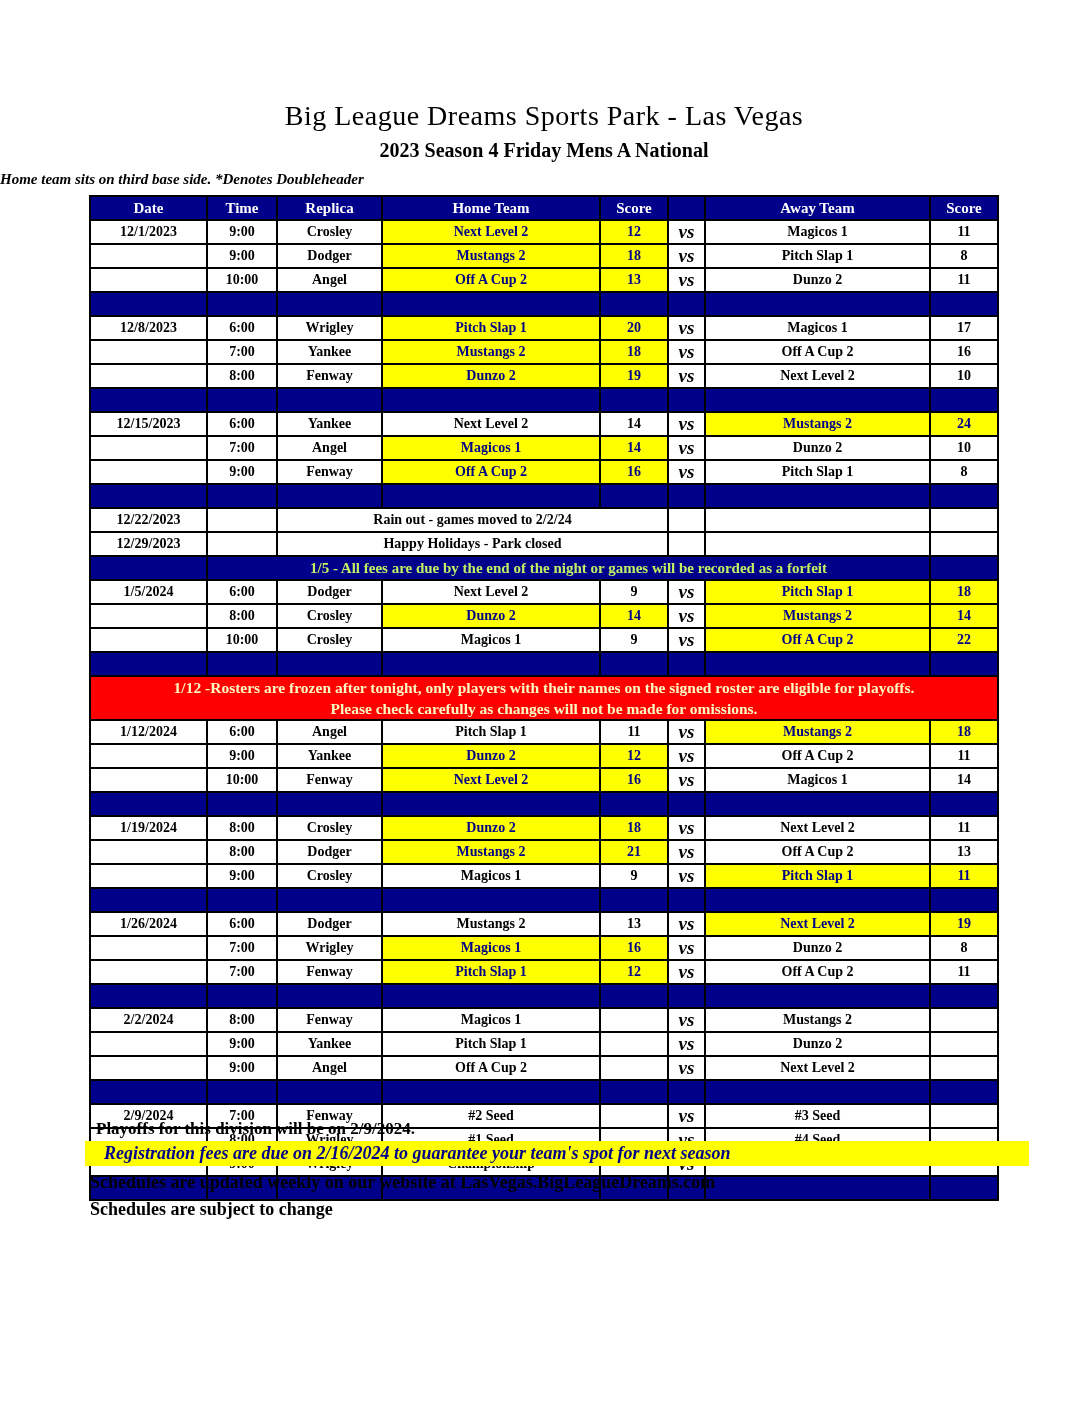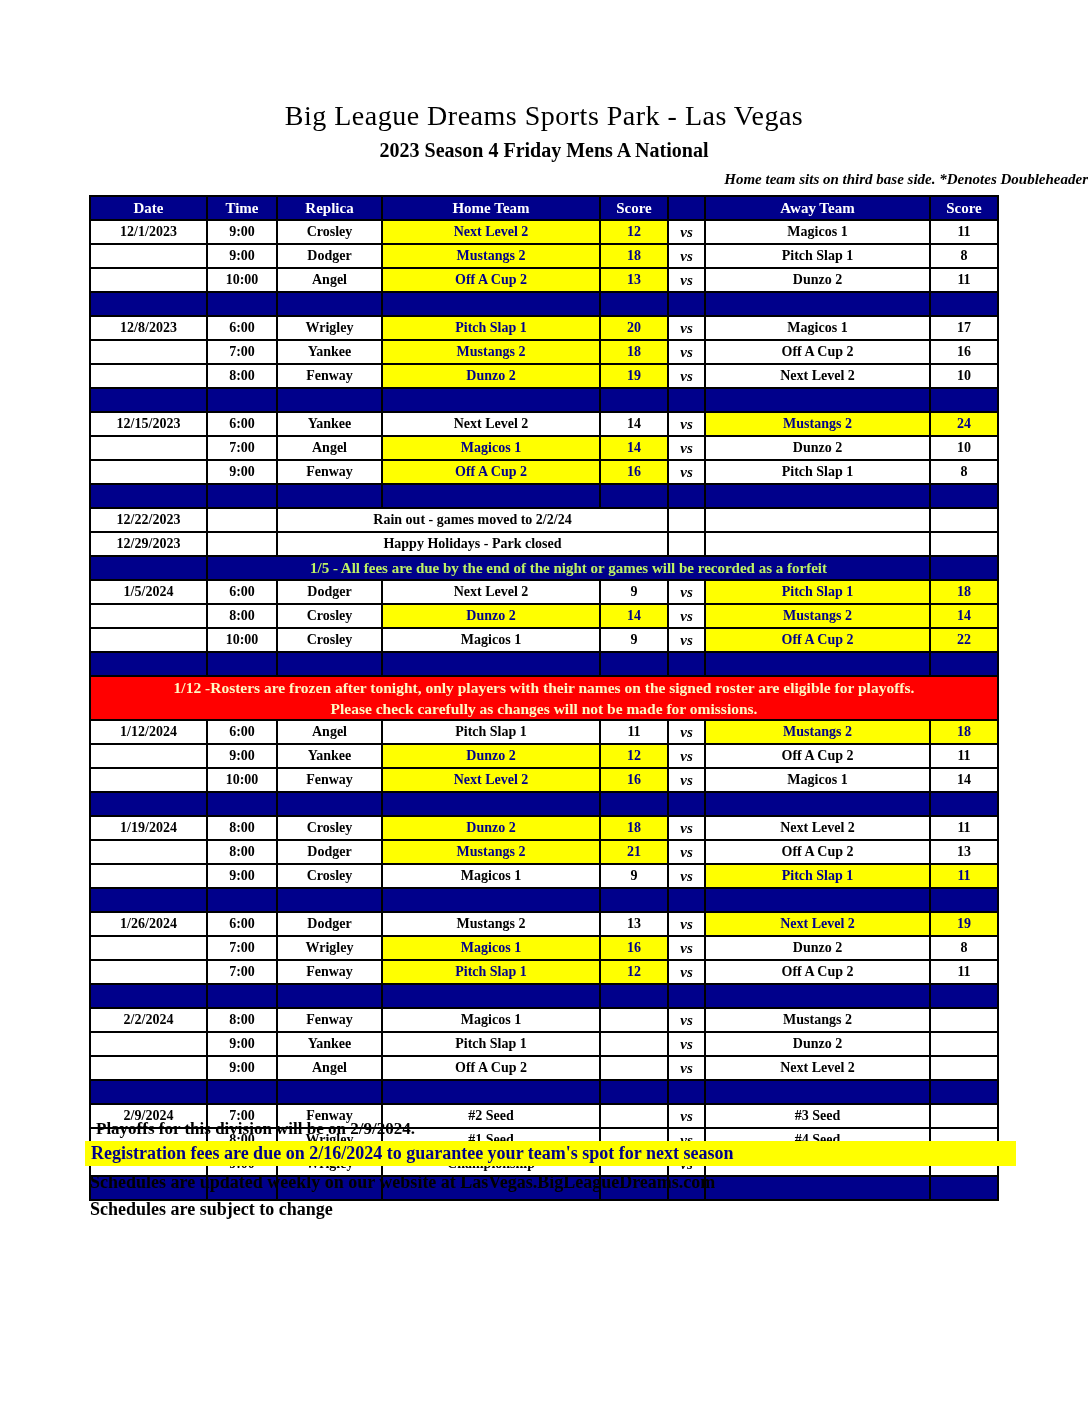--- a/index.html
+++ b/index.html
@@ -5,47 +5,47 @@
   html,body { margin:0; padding:0; }
   body {
     width:1088px; height:1408px; background:#ffffff; position:relative;
     font-family:"Liberation Serif","DejaVu Serif",serif; color:#000;
   }
   .abs { position:absolute; }
   .page-title { top:100px; left:0; width:1088px; text-align:center;
     font-size:28px; font-weight:normal; letter-spacing:0.5px; }
   .page-subtitle { top:139px; left:0; width:1088px; text-align:center;
     font-size:20px; font-weight:bold; }
-  .page-note { top:171px; left:0; width:1088px; text-align:right;
+  .page-note { top:171px; left:0; width:1088px; text-align:left;
     font-size:15px; font-weight:bold; font-style:italic; }
 
   table.sched {
     position:absolute; left:89px; top:195px; width:908px;
     border-collapse:collapse; table-layout:fixed;
     border:2px solid #000;
     font-size:14px; font-weight:bold;
   }
   table.sched td, table.sched th {
     border:2px solid #000; padding:0; text-align:center; vertical-align:middle;
     height:22px; line-height:20px; overflow:hidden; white-space:nowrap;
   }
   th.hd { background:var(--navy); color:#fff; font-size:15px;
     border-left:1px solid #fff; border-right:1px solid #fff; }
   td.sep { background:var(--navy);
     border-left:1px solid #fff; border-right:1px solid #fff; }
   td.hl { background:var(--yellow); color:var(--navy); }
-  td.vs { font-style:italic; font-size:15px; }
+  td.vs { font-style:italic; font-size:19px; }
   td.navy-note { background:var(--navy); color:#bef264; font-size:15px; }
   td.banner { background:var(--red); color:#fef9c3; font-size:15.5px; height:44px; }
   td.banner div { line-height:21px; }
 
   .playoffs-note   { top:1119px; left:90px; font-size:17px; font-weight:bold;padding-left:6px; }
   .registration-bar{ top:1141px; left:85px; width:925px; height:25px;
     background:var(--yellow); color:var(--navy); font-size:18px; font-weight:bold;
-    line-height:25px; padding-left:6px; }
+    line-height:25px; padding-left:19px;font-style:italic; }
   .website-note    { top:1172px; left:90px; font-size:18px; font-weight:bold; }
   .subject-note    { top:1199px; left:90px; font-size:18px; font-weight:bold; }
 </style>
 </head>
 <body style="--navy: #00008B; --yellow: #FFFF00; --red: #FF0000;">
 
 <div class="abs page-title">Big League Dreams Sports Park - Las Vegas</div>
 <div class="abs page-subtitle">2023 Season 4 Friday Mens A National</div>
 <div class="abs page-note">Home team sits on third base side.  *Denotes Doubleheader</div>
 

